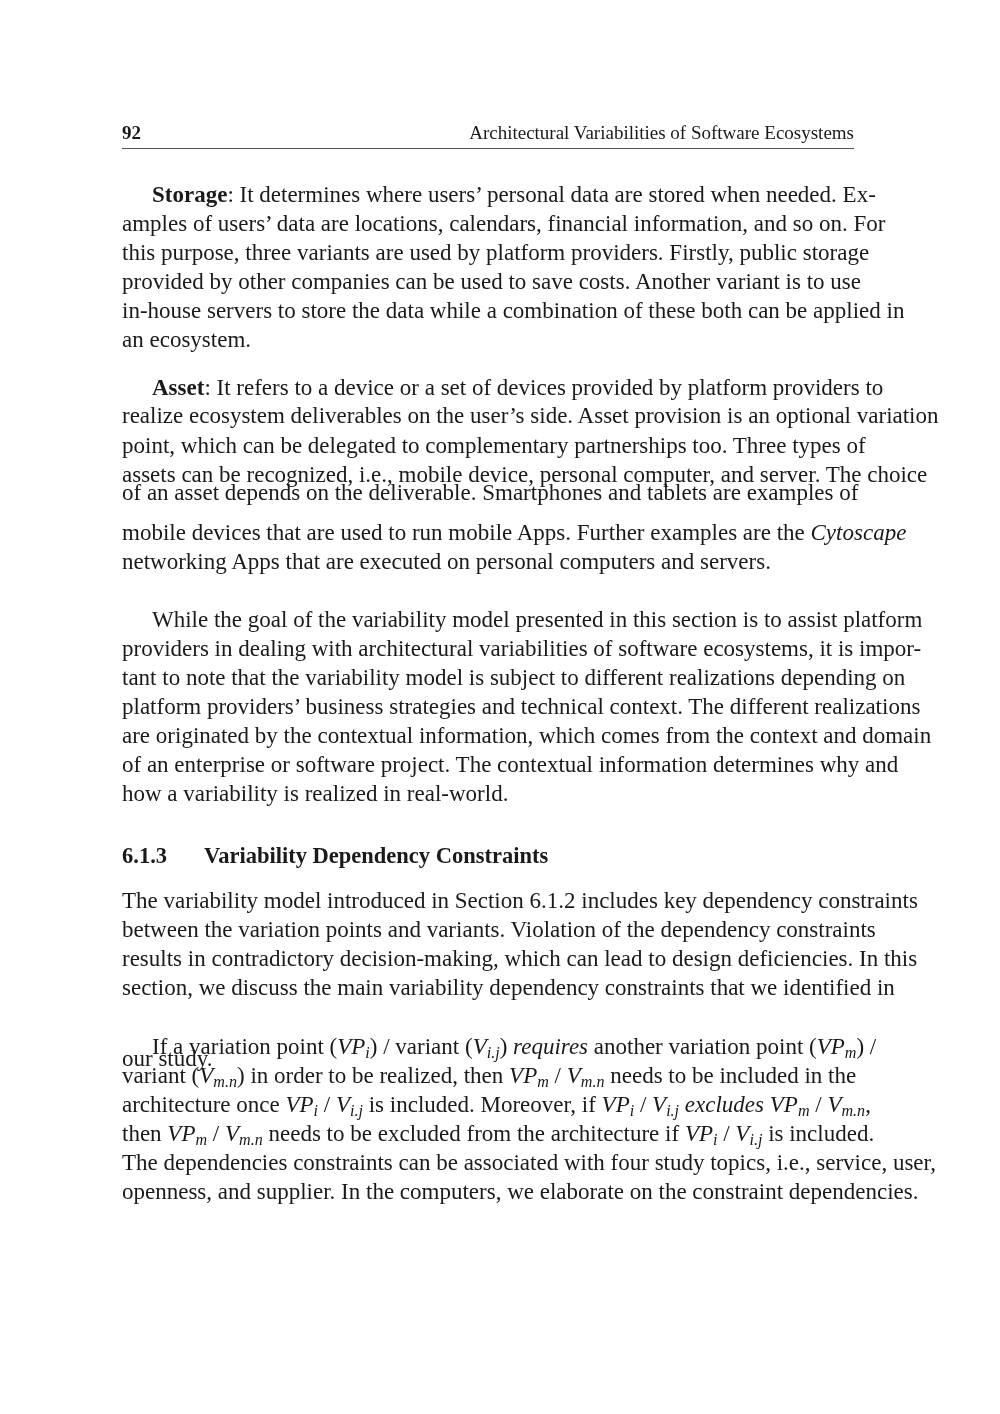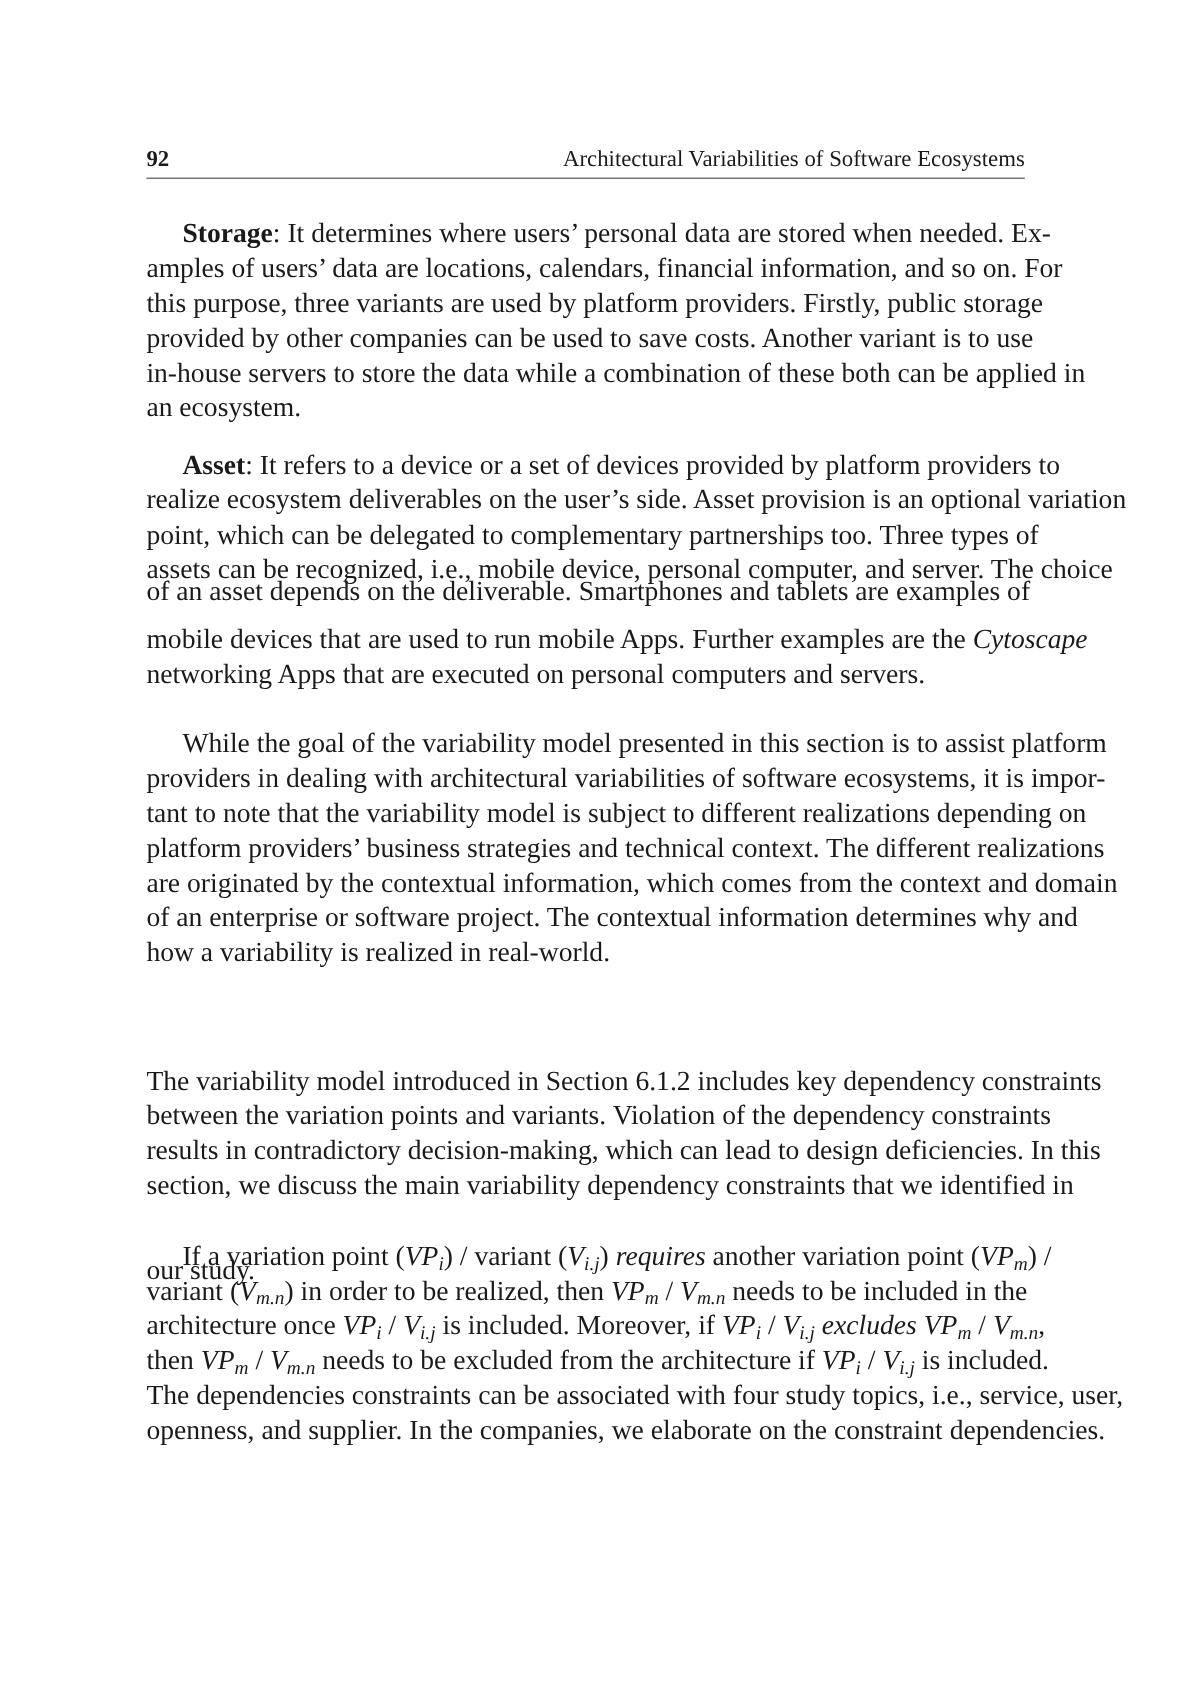--- a/index.html
+++ b/index.html
@@ -52,35 +52,38 @@
   <div>
     <div class="line indent" style="top:605px;">While the goal of the variability model presented in this section is to assist platform</div>
     <div class="line" style="top:634px;">providers in dealing with architectural variabilities of software ecosystems, it is impor-</div>
     <div class="line" style="top:663px;">tant to note that the variability model is subject to different realizations depending on</div>
     <div class="line" style="top:692px;">platform providers’ business strategies and technical context. The different realizations</div>
     <div class="line" style="top:721px;">are originated by the contextual information, which comes from the context and domain</div>
     <div class="line" style="top:750px;">of an enterprise or software project. The contextual information determines why and</div>
     <div class="line last" style="top:779px;">how a variability is realized in real-world.</div>
   </div>
 
+  <div class="sec-heading">
+    <span class="num">6.1.3</span><span>Variability Dependency Constraints</span>
+  </div>
 
   <div>
     <div class="line" style="top:886px;">The variability model introduced in Section 6.1.2 includes key dependency constraints</div>
     <div class="line" style="top:915px;">between the variation points and variants. Violation of the dependency constraints</div>
     <div class="line" style="top:944px;">results in contradictory decision-making, which can lead to design deficiencies. In this</div>
     <div class="line" style="top:973px;">section, we discuss the main variability dependency constraints that we identified in</div>
     <div class="line last" style="top:1044px;">our study.</div>
   </div>
 
   <div>
     <div class="line indent" style="top:1032px;"><span>If a variation point (</span><span class="math">VP</span><sub class="math">i</sub><span>) / variant (</span><span class="math">V</span><sub class="math">i.j</sub><span>) </span><i>requires</i><span> another variation point (</span><span class="math">VP</span><sub class="math">m</sub><span>) /</span></div>
 
     <div class="line" style="top:1061px;"><span>variant (</span><span class="math">V</span><sub class="math">m.n</sub><span>) in order to be realized, then </span><span class="math">VP</span><sub class="math">m</sub><span> / </span><span class="math">V</span><sub class="math">m.n</sub><span> needs to be included in the</span></div>
 
     <div class="line" style="top:1090px;"><span>architecture once </span><span class="math">VP</span><sub class="math">i</sub><span> / </span><span class="math">V</span><sub class="math">i.j</sub><span> is included. Moreover, if </span><span class="math">VP</span><sub class="math">i</sub><span> / </span><span class="math">V</span><sub class="math">i.j</sub><i> excludes </i><span class="math">VP</span><sub class="math">m</sub><span> / </span><span class="math">V</span><sub class="math">m.n</sub><span>,</span></div>
 
     <div class="line" style="top:1119px;"><span>then </span><span class="math">VP</span><sub class="math">m</sub><span> / </span><span class="math">V</span><sub class="math">m.n</sub><span> needs to be excluded from the architecture if </span><span class="math">VP</span><sub class="math">i</sub><span> / </span><span class="math">V</span><sub class="math">i.j</sub><span> is included.</span></div>
 
     <div class="line" style="top:1148px;">The dependencies constraints can be associated with four study topics, i.e., service, user,</div>
-    <div class="line" style="top:1177px;">openness, and supplier. In the companies, we elaborate on the constraint dependencies.</div>
+    <div class="line" style="top:1177px;">openness, and supplier. In the computers, we elaborate on the constraint dependencies.</div>
   </div>
 
 </div>
 
 </body></html>

